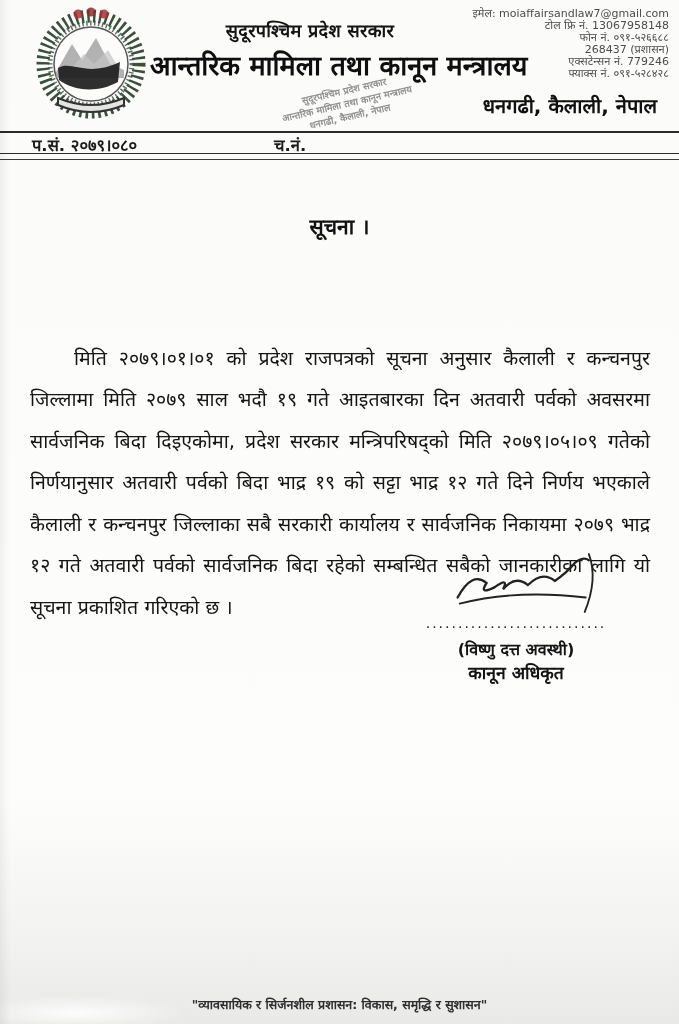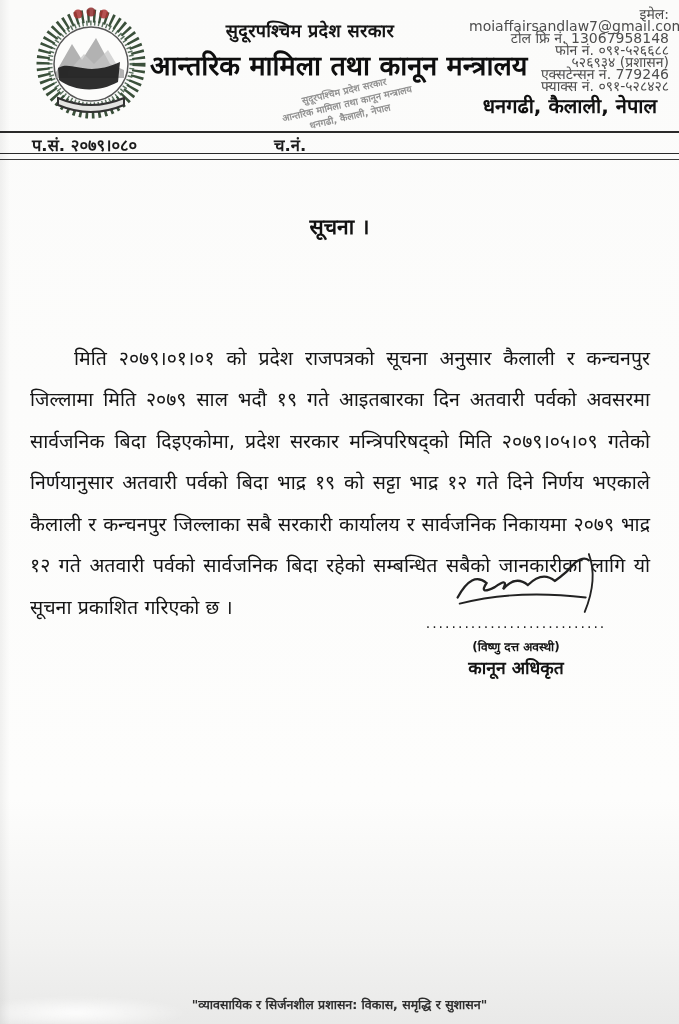--- a/index.html
+++ b/index.html
@@ -8,21 +8,21 @@
     background:linear-gradient(180deg,#fbfbfa 0%,#fdfdfc 78%,#f2f2f1 92%,#e9e9e8 100%);
     font-family:"DejaVu Sans","Liberation Sans",sans-serif;
     color:#1c1c1c;overflow:hidden;
   }
   
   .emblem{position:absolute;left:28px;top:6px;width:126px;height:120px;}
   .head-center{position:absolute;left:150px;top:18px;width:320px;text-align:center;}
   .gov-line{font-size:18px;font-weight:bold;letter-spacing:.3px;color:#141414;}
   .ministry-line{margin-top:8px;font-size:27px;font-weight:bold;line-height:1.15;color:#0e0e0e;white-space:nowrap;}
   .contact{position:absolute;right:10px;top:8px;width:200px;text-align:right;
-           font-size:14px;line-height:12px;color:#4c4c4c;}
+           font-size:11px;line-height:12px;color:#4c4c4c;}
   .stamp{
     position:absolute;left:242px;top:84px;width:210px;text-align:center;
     transform:rotate(-13deg);color:#6f6f6f;opacity:.75;
     font-size:9.5px;font-weight:bold;line-height:13px;
   }
   .location{position:absolute;right:22px;top:92px;font-size:20px;font-weight:bold;color:#101010;}
   
   .rule{position:absolute;left:0;width:679px;background:#2a2a2a;}
   .rule-top{top:131px;height:2px;}
   .rule-mid{top:153px;height:1px;}
@@ -34,21 +34,21 @@
   
   .subject{position:absolute;left:40px;top:206px;width:599px;text-align:center;
            font-size:21px;font-weight:bold;line-height:42px;color:#111;}
   
   .body-par{position:absolute;left:30px;top:318px;width:620px;
             font-size:19.5px;line-height:41.5px;text-align:justify;text-indent:44px;color:#151515;}
   
   .sig-block{position:absolute;right:48px;top:552px;width:230px;text-align:center;}
   .sig-svg{width:190px;height:62px;margin-left:30px;}
   .sig-dots{font-size:14px;letter-spacing:2px;color:#222;line-height:10px;}
-  .sig-name{margin-top:10px;font-size:12px;font-weight:bold;color:#141414;}
+  .sig-name{margin-top:10px;font-size:16px;font-weight:bold;color:#141414;}
   .sig-title{font-size:17.5px;font-weight:bold;color:#141414;}
   
   .footer{position:absolute;left:0;top:996px;width:679px;text-align:center;
           font-size:12.5px;font-weight:bold;color:#2e2e2e;}
   .corner-smudge{position:absolute;left:0;top:996px;width:190px;height:28px;
           background:radial-gradient(ellipse at 40% 60%,rgba(255,255,255,.9),rgba(255,255,255,0) 70%);
           filter:blur(2px);}
   .scan-shade-left{position:absolute;left:0;top:0;width:10px;height:1024px;
           background:linear-gradient(90deg,rgba(0,0,0,.05),rgba(0,0,0,0));}
 </style>
@@ -80,21 +80,21 @@
 
   <div class="head-center">
     <div class="gov-line">सुदूरपश्चिम प्रदेश सरकार</div>
     <div class="ministry-line">आन्तरिक मामिला तथा कानून मन्त्रालय</div>
   </div>
 
   <div class="contact">
     <div>इमेल: moiaffairsandlaw7@gmail.com</div>
     <div>टोल फ्रि नं. 13067958148</div>
     <div>फोन नं. ०९१-५२६६८८</div>
-    <div>५२६९३४ (प्रशासन)</div>
+    <div>268437 (प्रशासन)</div>
     <div>एक्सटेन्सन नं. 779246</div>
     <div>फ्याक्स नं. ०९१-५२८४२८</div>
   </div>
 
   <div class="stamp">
     <div>सुदूरपश्चिम प्रदेश सरकार</div>
     <div>आन्तरिक मामिला तथा कानून मन्त्रालय</div>
     <div>धनगढी, कैलाली, नेपाल</div>
   </div>
 

